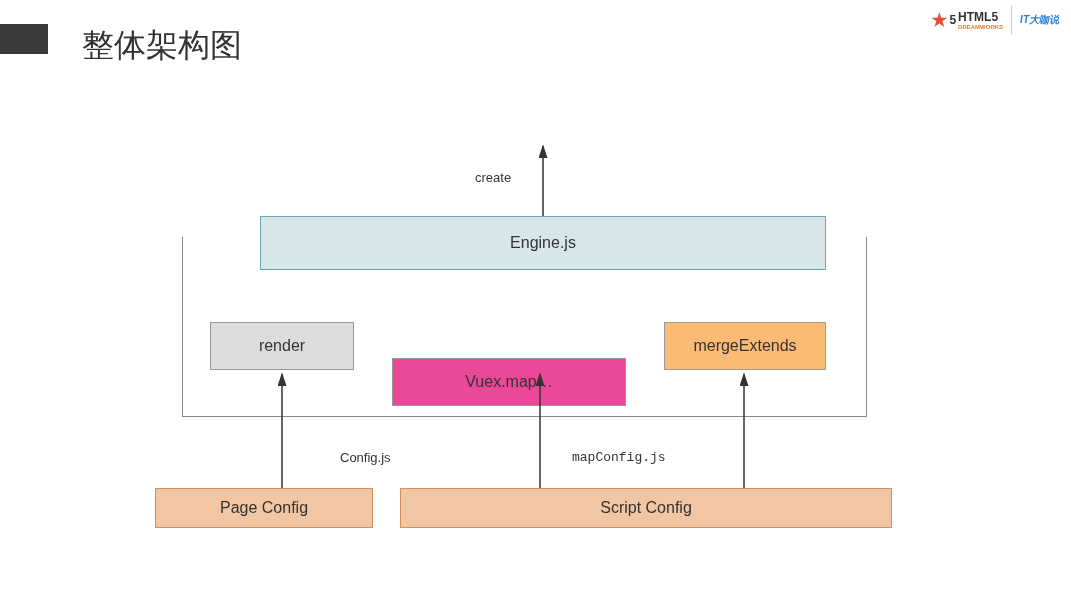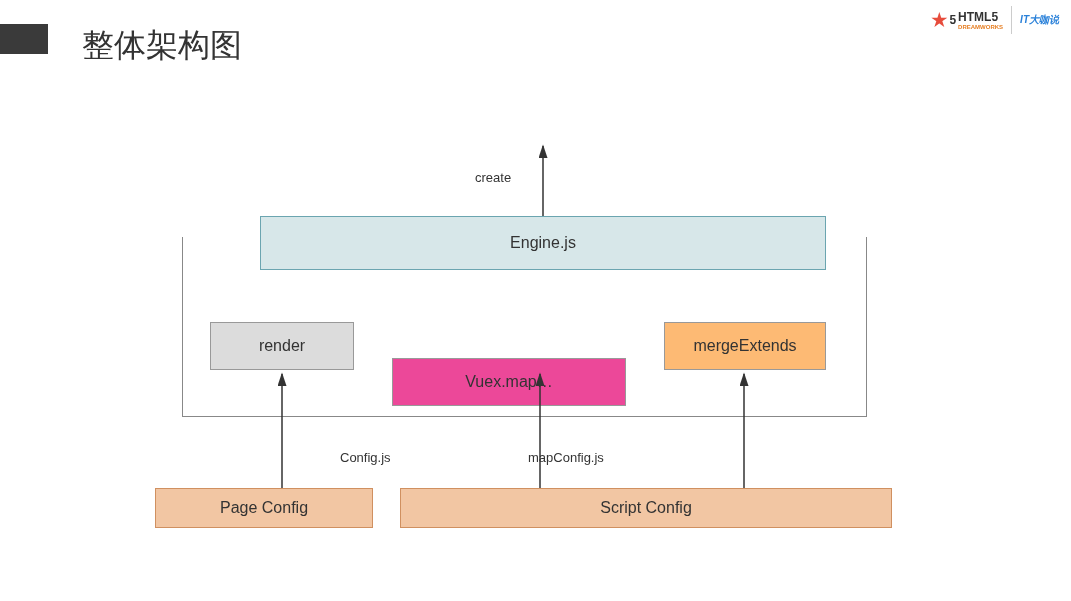--- a/index.html
+++ b/index.html
@@ -103,21 +103,21 @@
       left: 400px; top: 388px; width: 492px; height: 40px;
       background: #f2c6a3; border-color: #d09060;
     }
     .label {
       position: absolute;
       font-size: 13px;
       color: #333;
     }
     .label-create { left: 475px; top: 70px; }
     .label-config { left: 300px; top: 350px; margin-left: 40px; }
-    .label-mapconfig { left: 528px; top: 350px; }
+    .label-mapconfig { left: 572px; top: 350px; font-family: Liberation Mono, monospace; }
     svg.arrows {
       position: absolute;
       top: 0; left: 0;
       width: 1071px; height: 460px;
       pointer-events: none;
     }
   </style>
 </head>
 <body>
 

